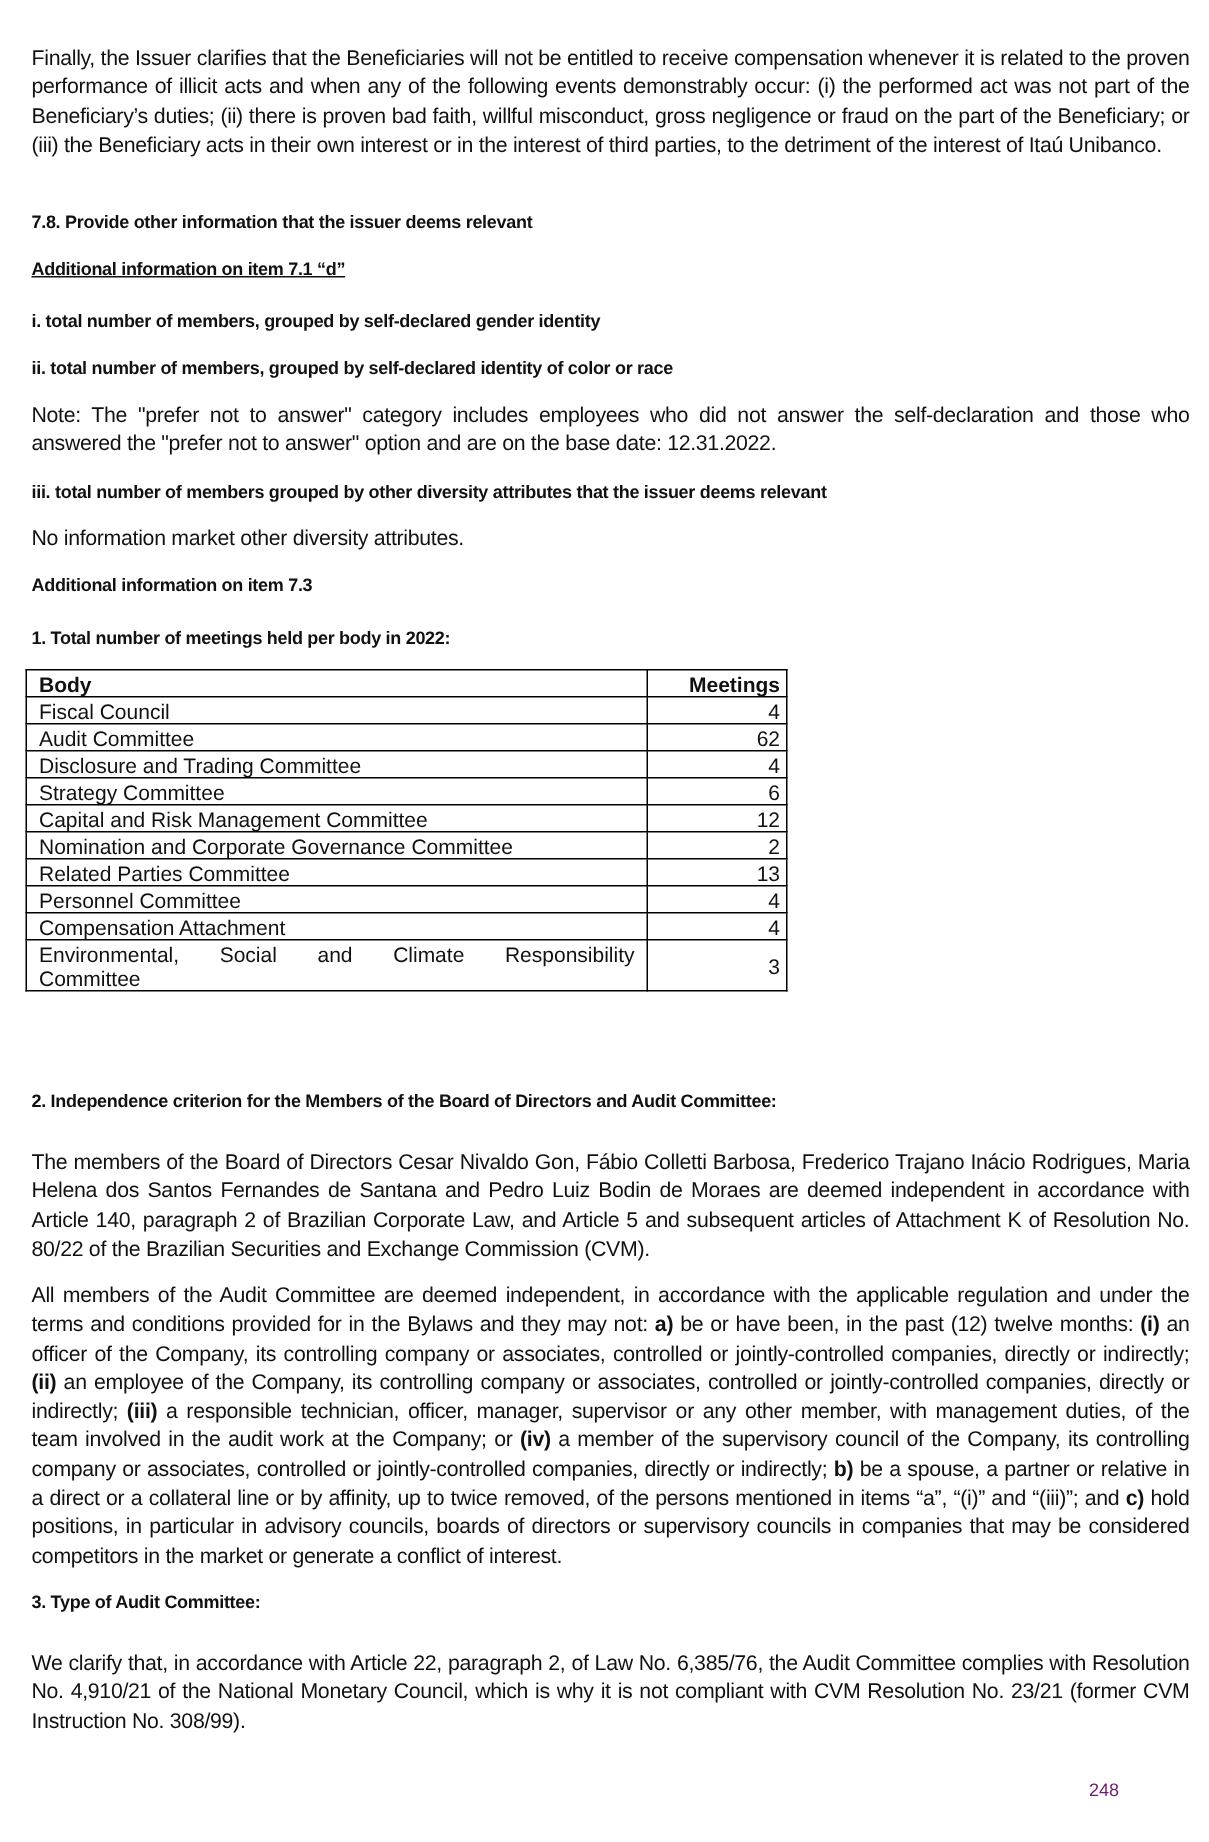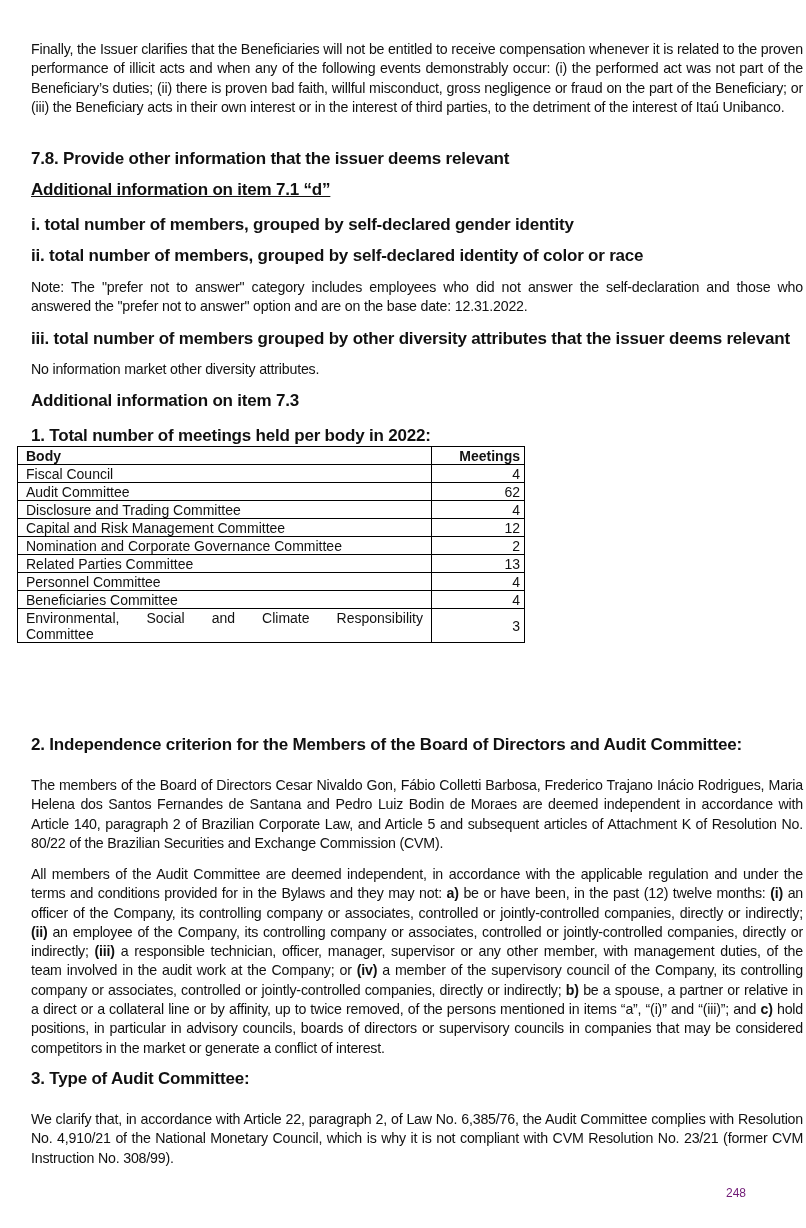--- a/index.html
+++ b/index.html
@@ -1,23 +1,23 @@
 <!DOCTYPE html>
 <html><head>
 <meta charset="utf-8">
 <style>
   html, body { margin: 0; padding: 0; background: #ffffff; }
   body {
     width: 806px; height: 1228px; position: relative; overflow: hidden;
     font-family: "Liberation Sans", sans-serif; color: #111111;
   }
   .page { position: absolute; left: 17px; top: 26px; width: 772px; }
-  p, .h { margin: 14px; }
+  p, .h { margin: 4px; }
   .jt { font-size: 14.2px; line-height: 19.3px; text-align: justify; letter-spacing: -0.2px; }
-  .h { font-size: 17px; font-weight: bold; line-height: 19px; letter-spacing: -0.2px; }
+  .h { font-size: 12px; font-weight: bold; line-height: 19px; letter-spacing: -0.2px; }
   .u { text-decoration: underline; }
   .abs { position: absolute; left: 0; width: 772px; }
   table.meetings {
     border-collapse: collapse; position: absolute; left: 0; top: 420px; width: 508px;
     font-size: 14px; line-height: 16px;
   }
   table.meetings td, table.meetings th {
     border: 1px solid #000; padding: 1px 8px 0 8px; vertical-align: middle;
   }
   table.meetings th { text-align: left; font-weight: bold; }
@@ -65,37 +65,41 @@
       </tr>
       <tr>
         <td>Audit Committee</td>
         <td class="num">62</td>
       </tr>
       <tr>
         <td>Disclosure and Trading Committee</td>
         <td class="num">4</td>
       </tr>
       <tr>
+        <td>Strategy Committee</td>
+        <td class="num">6</td>
+      </tr>
+      <tr>
         <td>Capital and Risk Management Committee</td>
         <td class="num">12</td>
       </tr>
       <tr>
         <td>Nomination and Corporate Governance Committee</td>
         <td class="num">2</td>
       </tr>
       <tr>
         <td>Related Parties Committee</td>
         <td class="num">13</td>
       </tr>
       <tr>
         <td>Personnel Committee</td>
         <td class="num">4</td>
       </tr>
       <tr>
-        <td>Beneficiaries Committee</td>
+        <td>Compensation Attachment</td>
         <td class="num">4</td>
       </tr>
       <tr>
         <td class="multi">
           <span class="first">Environmental, Social and Climate Responsibility</span>
           <span>Committee</span>
         </td>
         <td class="num">3</td>
       </tr>
     </tbody>

